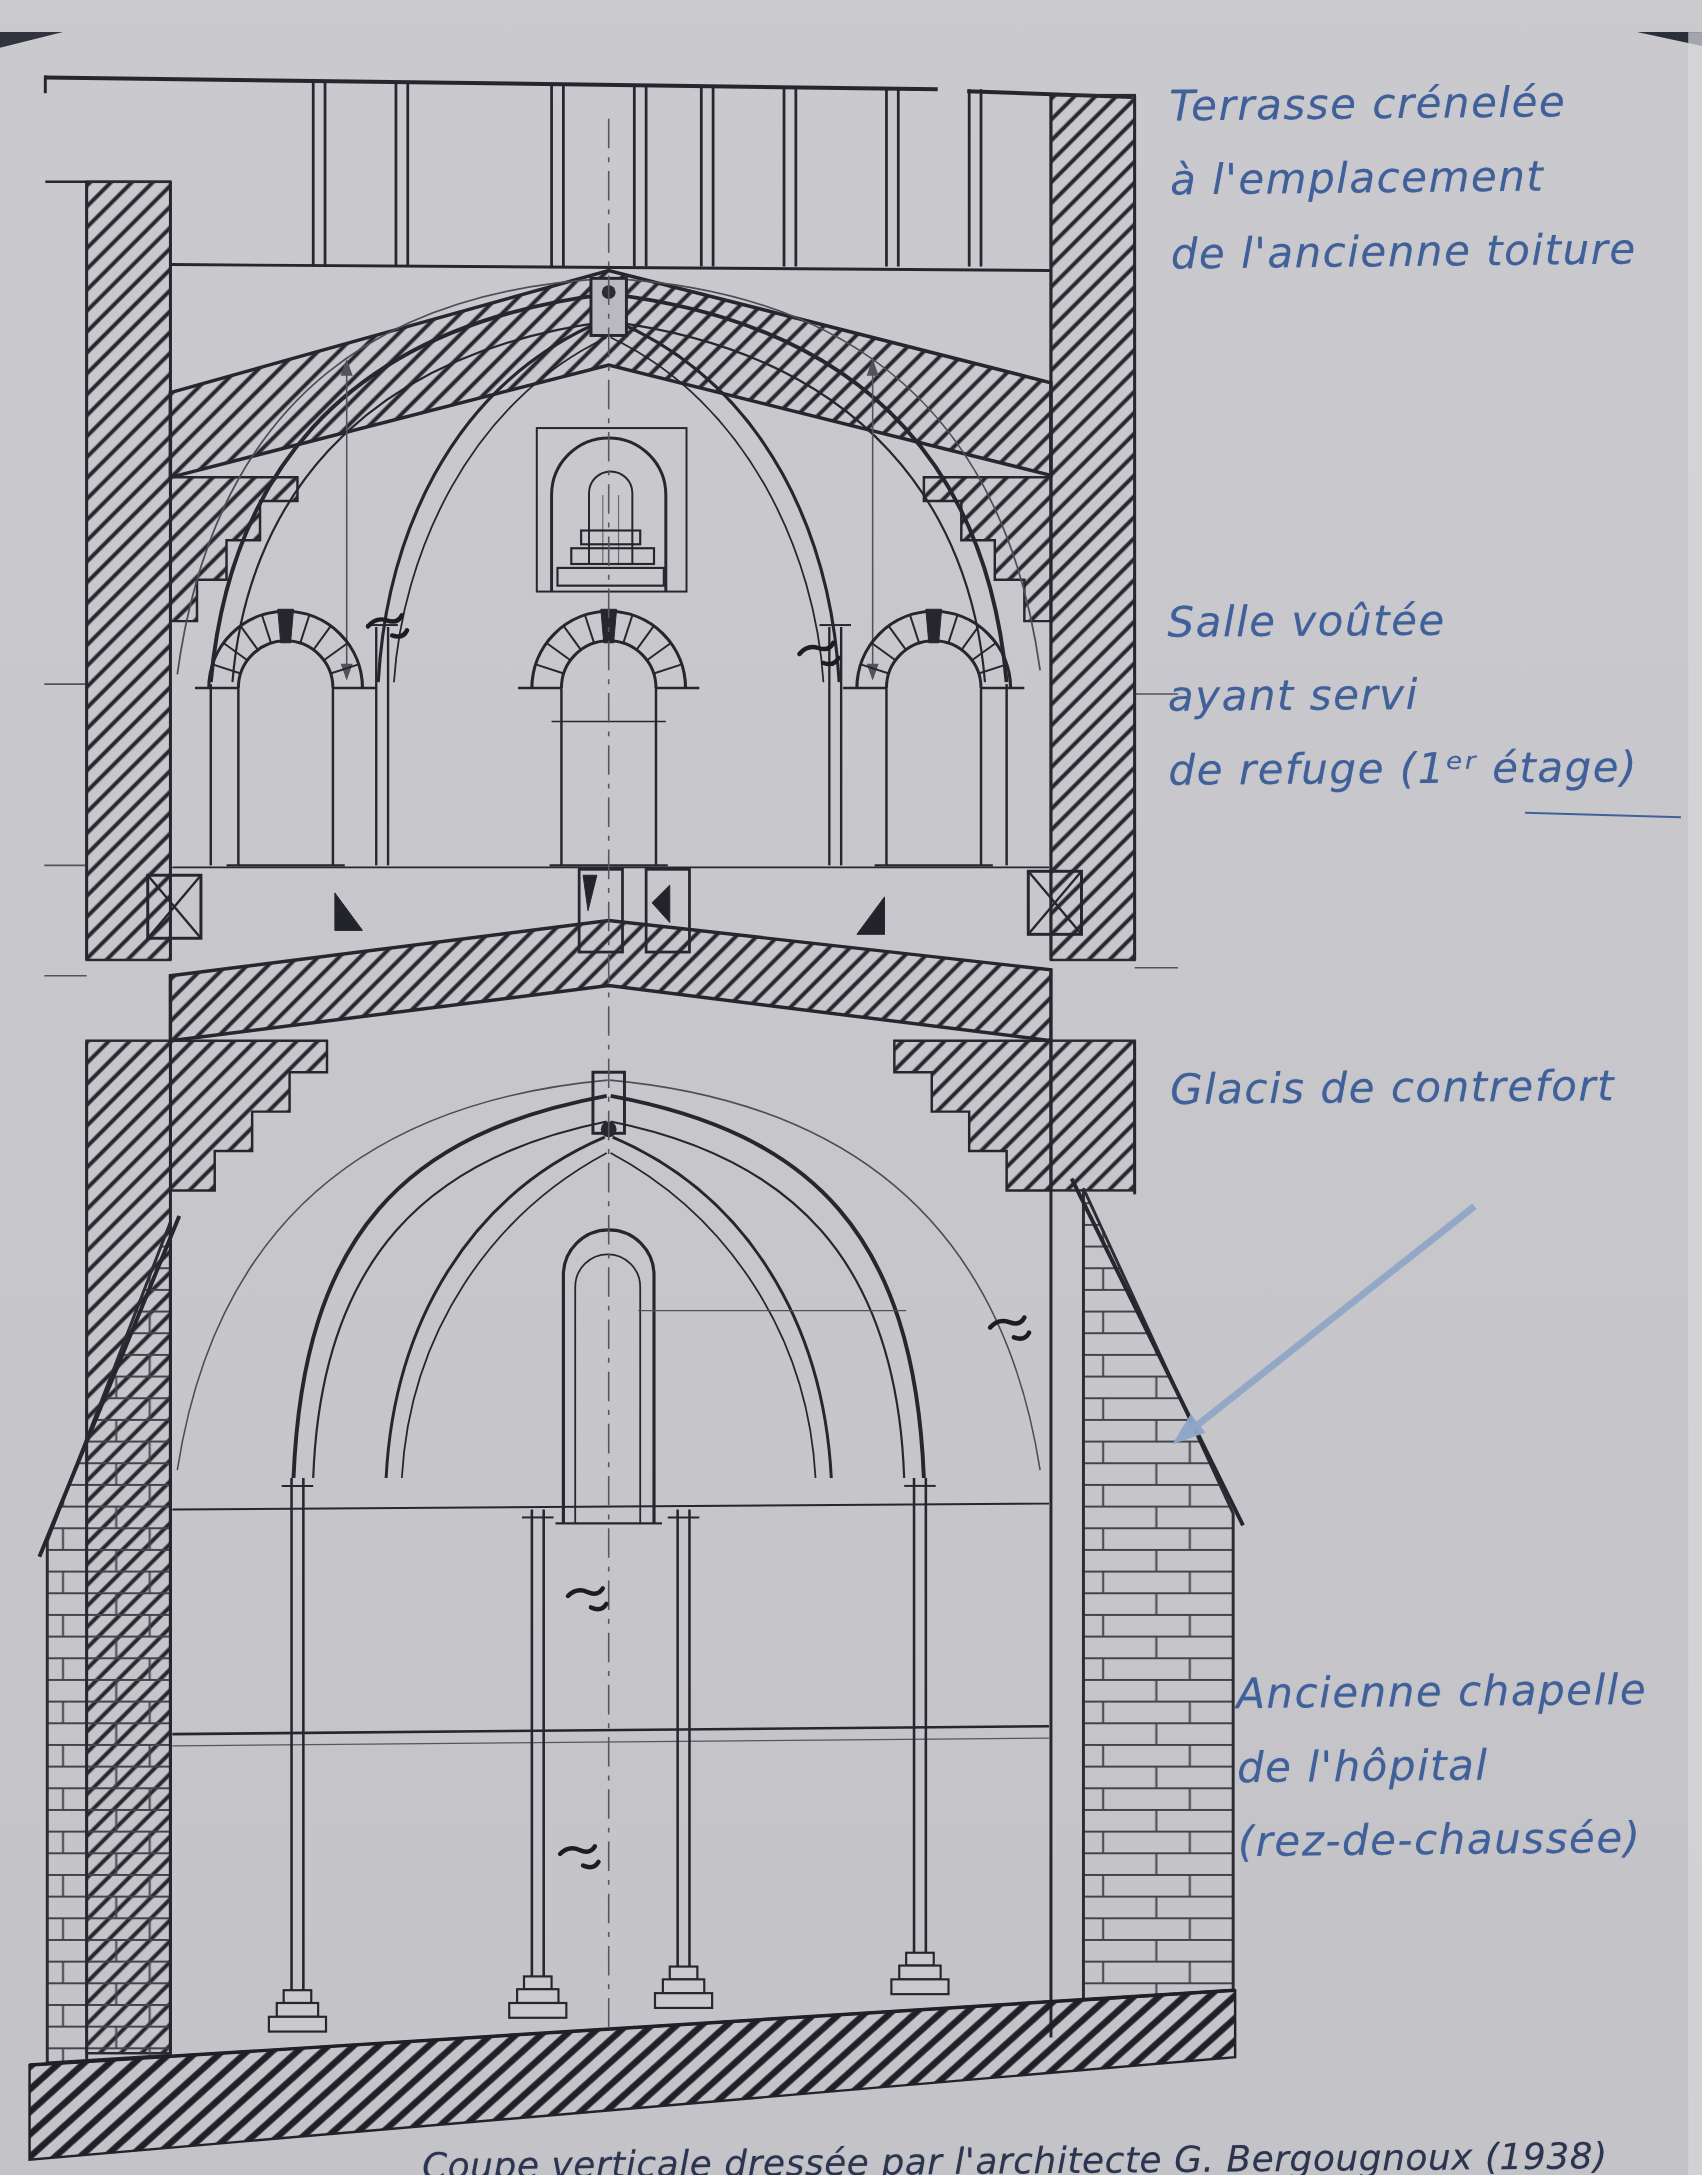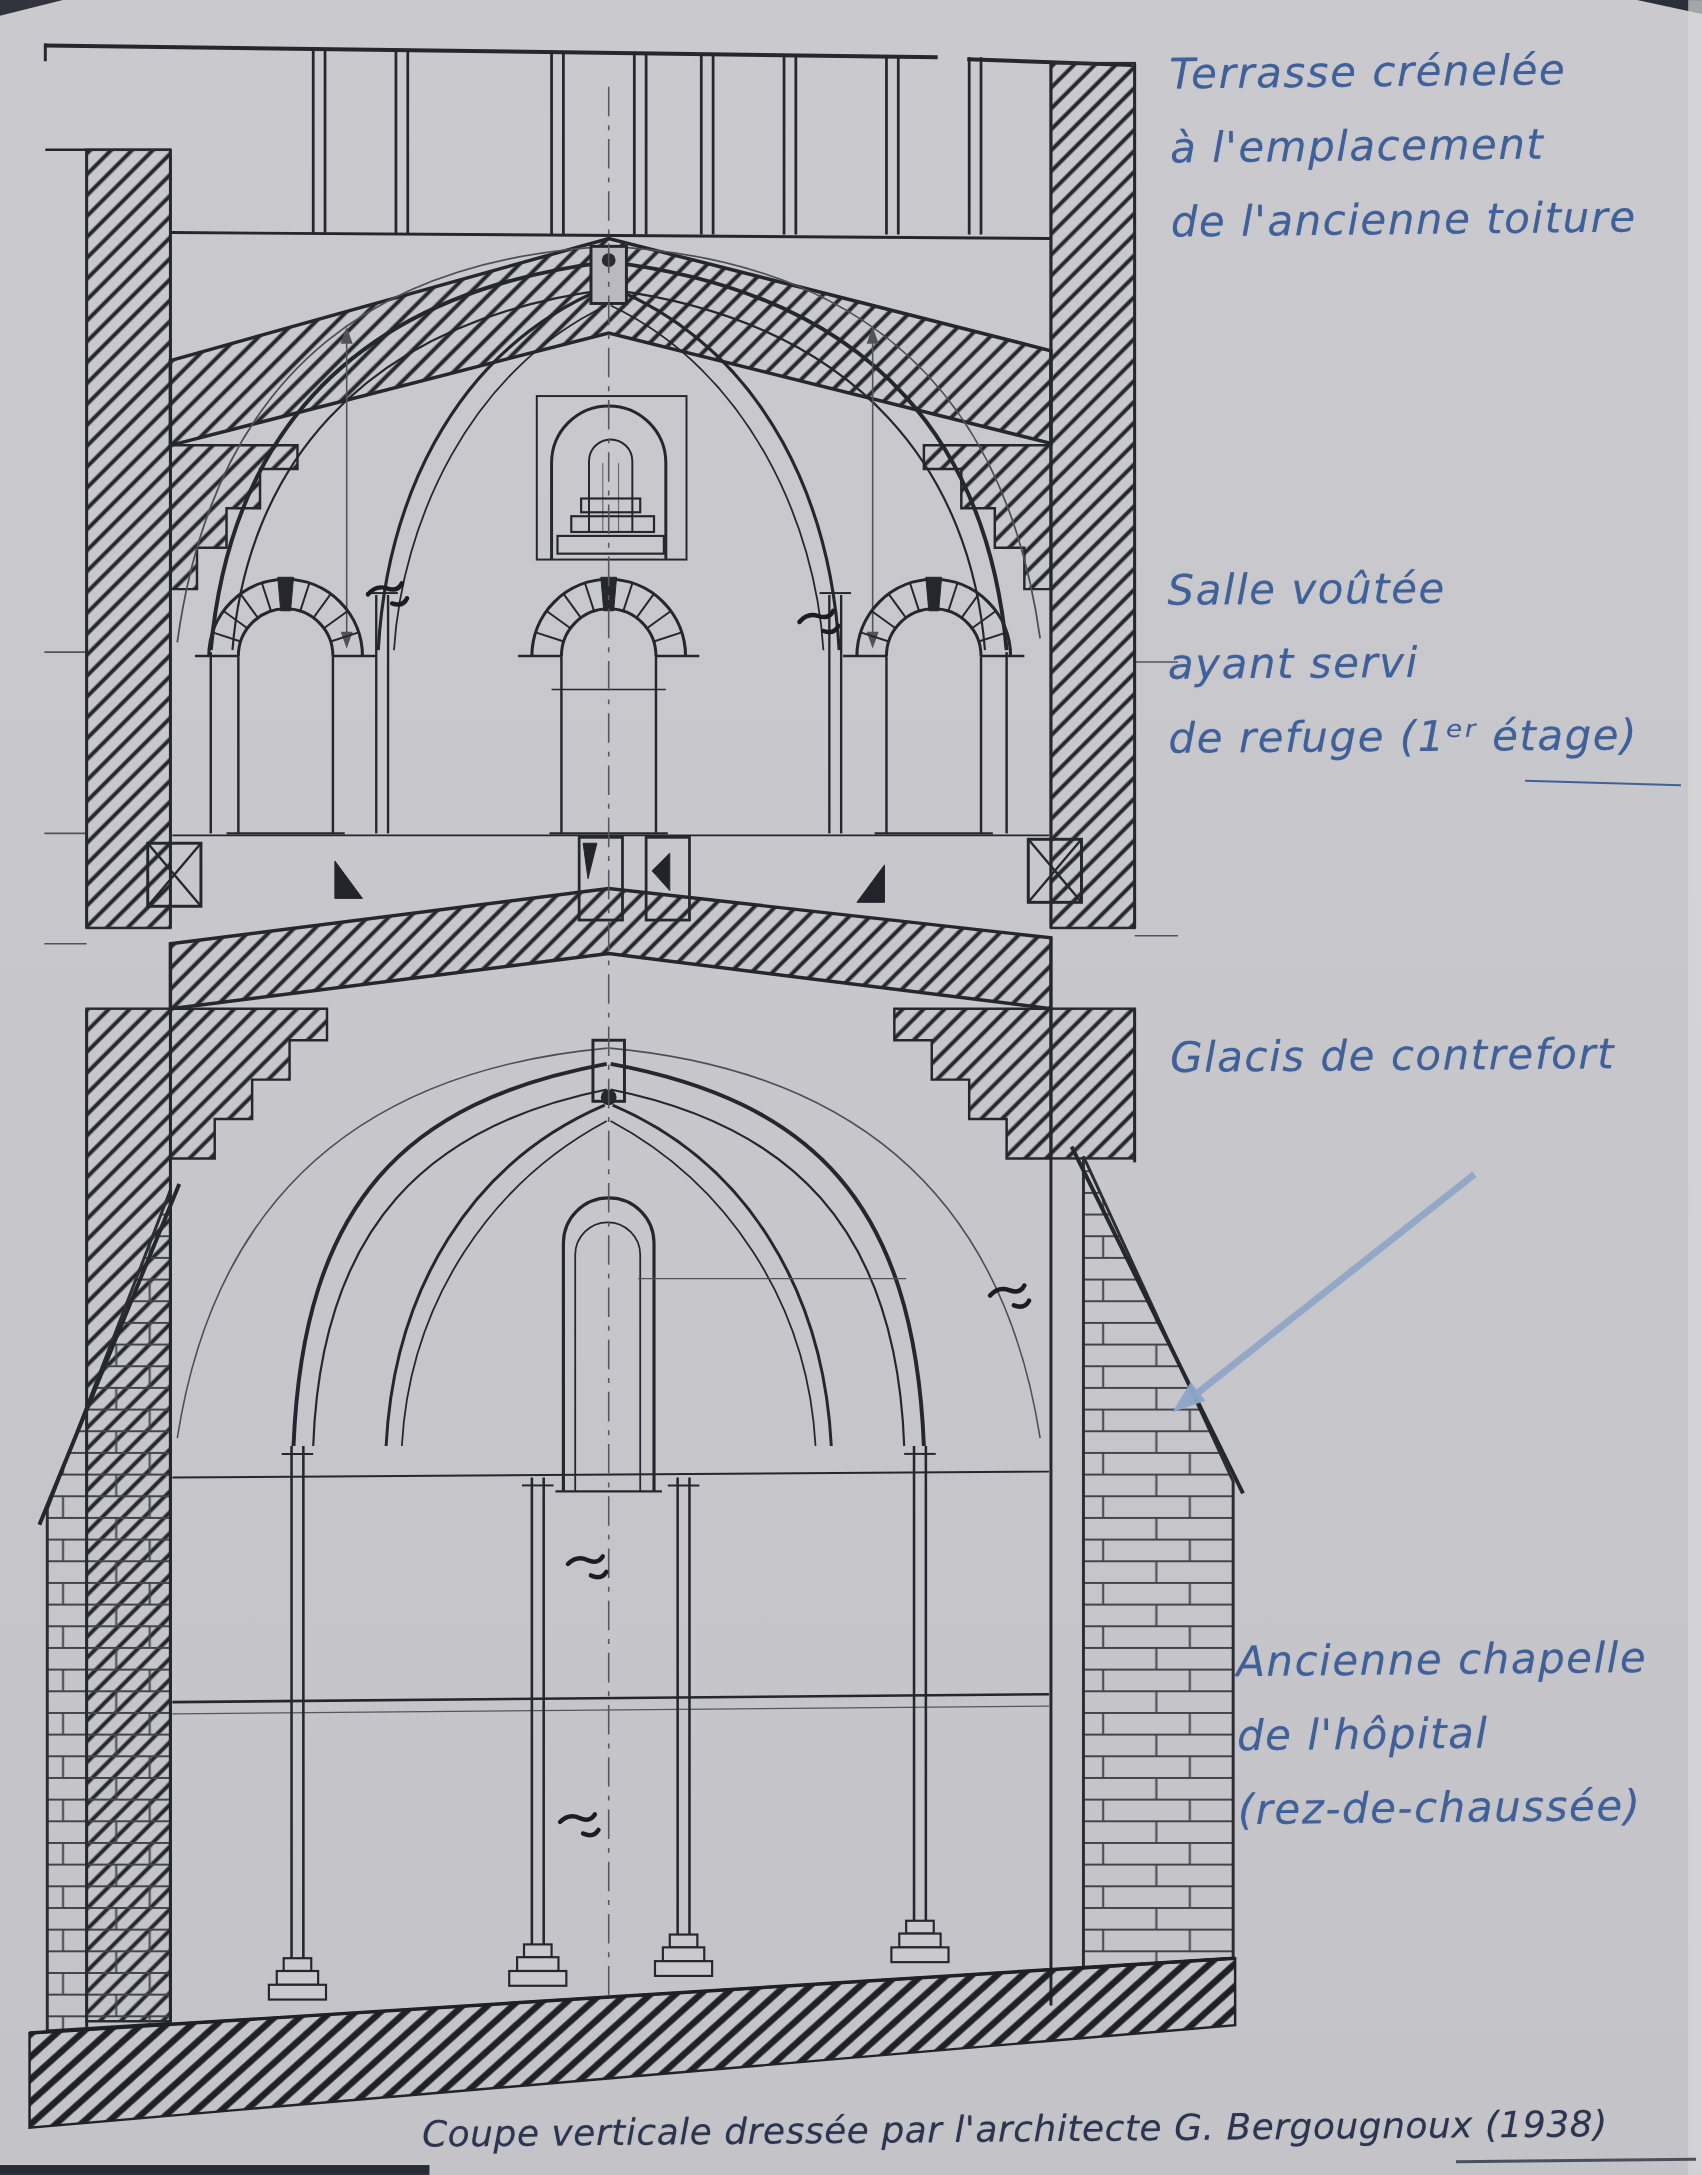--- a/index.html
+++ b/index.html
@@ -1,21 +1,21 @@
 <!DOCTYPE html>
 <html><head>
 <meta charset="utf-8">
 <style>
   html,body{margin:0;padding:0;}
   body{
     width:1702px;height:2175px;position:relative;overflow:hidden;
     background:linear-gradient(180deg,#cacace 0%,#c7c7cb 55%,#c3c3c8 100%);
     font-family:"DejaVu Sans",sans-serif;
   }
-  #stage{position:absolute;inset:0;}
+  #stage{position:absolute;inset:0;margin-top:32px;}
   svg{position:absolute;left:0;top:0;}
   .ann{
     position:absolute;
     font:italic 42px/74px "DejaVu Sans",sans-serif;
     color:#40609a;
     letter-spacing:1.5px;
     text-shadow:0 0 1px rgba(64,96,154,.45);
   }
   .ann span{display:block;}
   #ann-terrasse{left:1170px;top:35px;transform:rotate(-0.6deg);}

